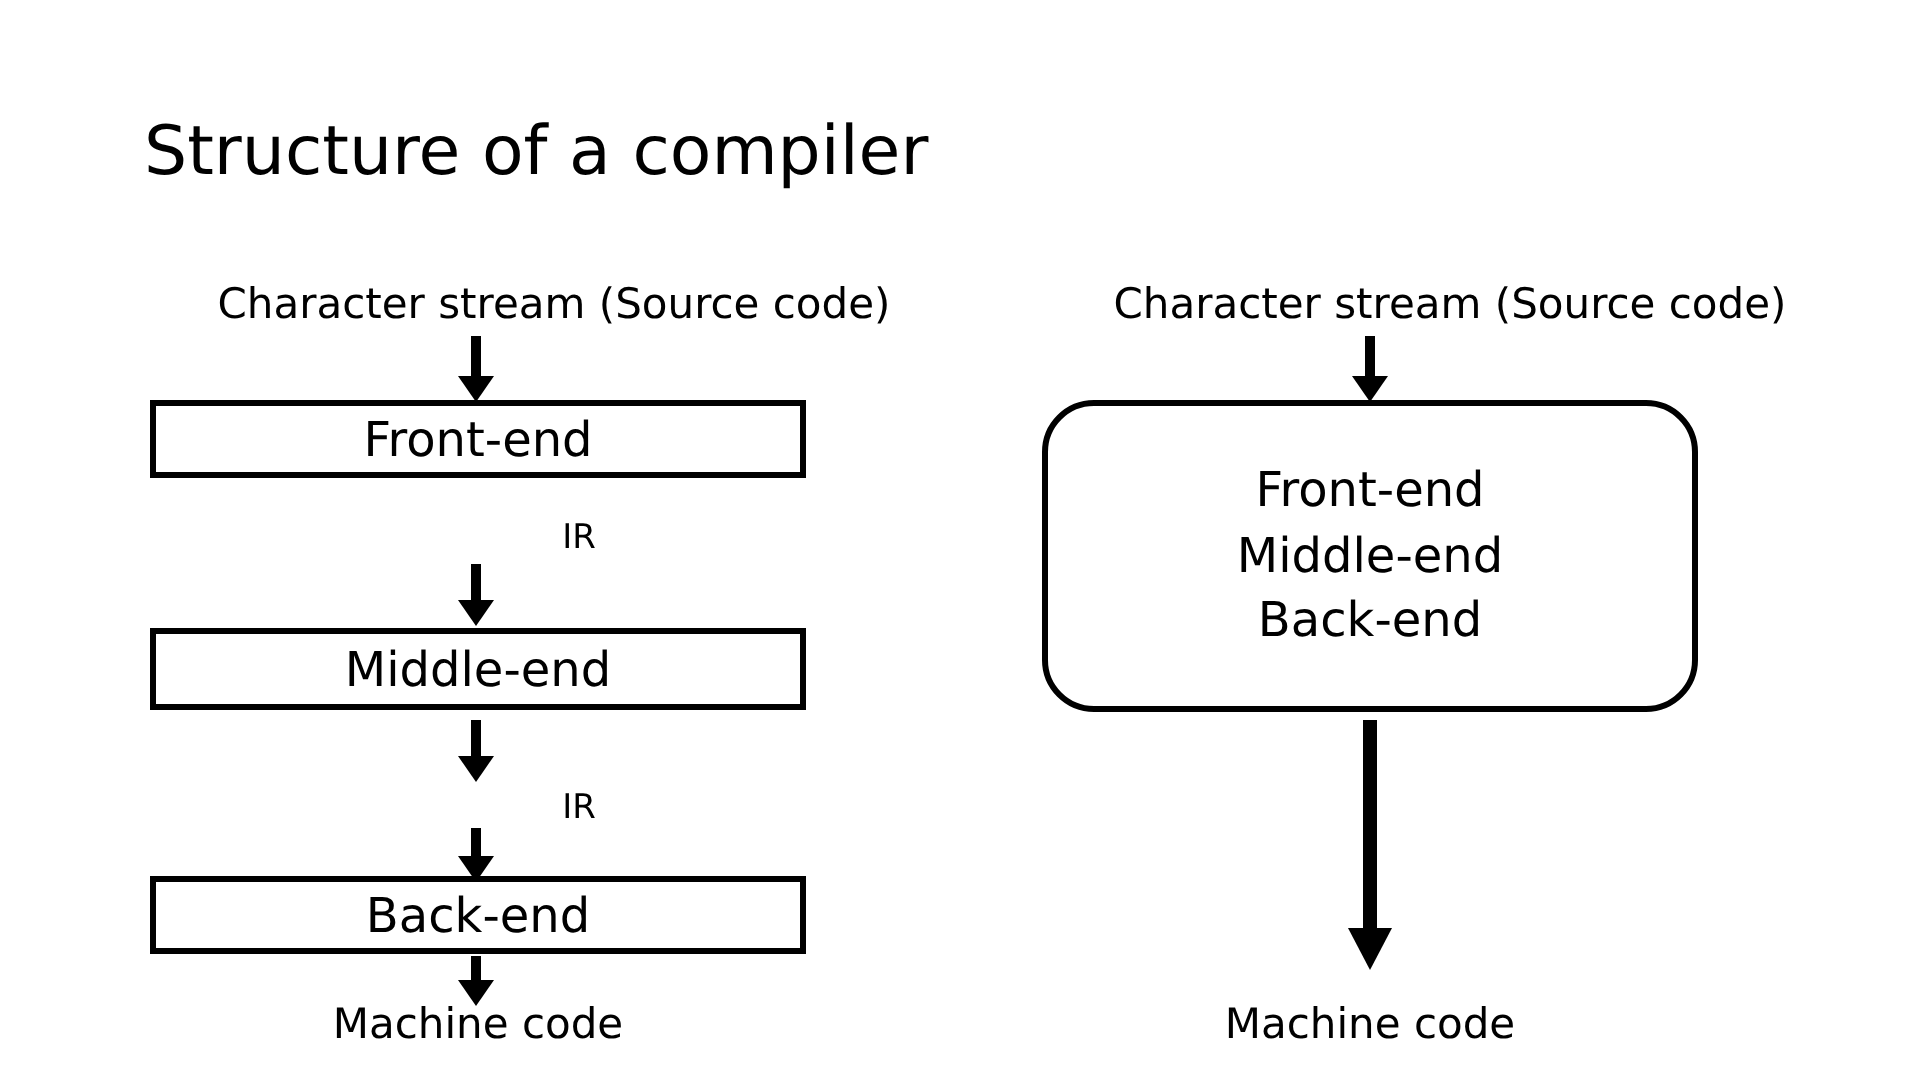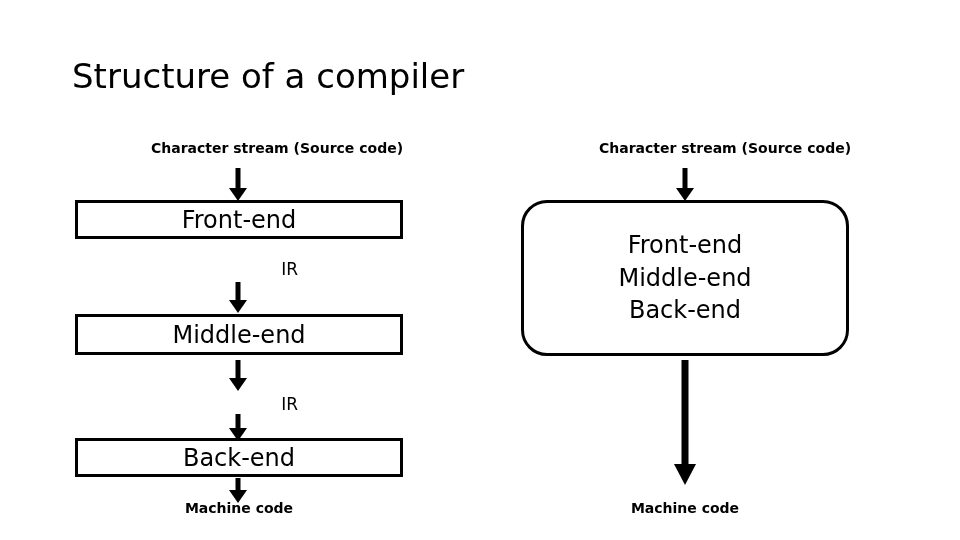--- a/index.html
+++ b/index.html
@@ -24,22 +24,22 @@
     left: 72px;
     top: 58px;
     font-size: 34px;
     font-weight: 400;
     line-height: 1.1;
     color: #000;
     white-space: nowrap;
   }
   .caption {
     position: absolute;
-    font-size: 14px;
-    font-weight: 700;
+    font-size: 21px;
+    font-weight: 400;
     color: #000;
     white-space: nowrap;
     text-align: center;
   }
   .box {
     position: absolute;
     box-sizing: border-box;
     border: 3px solid #000;
     background: #fff;
     display: flex;

